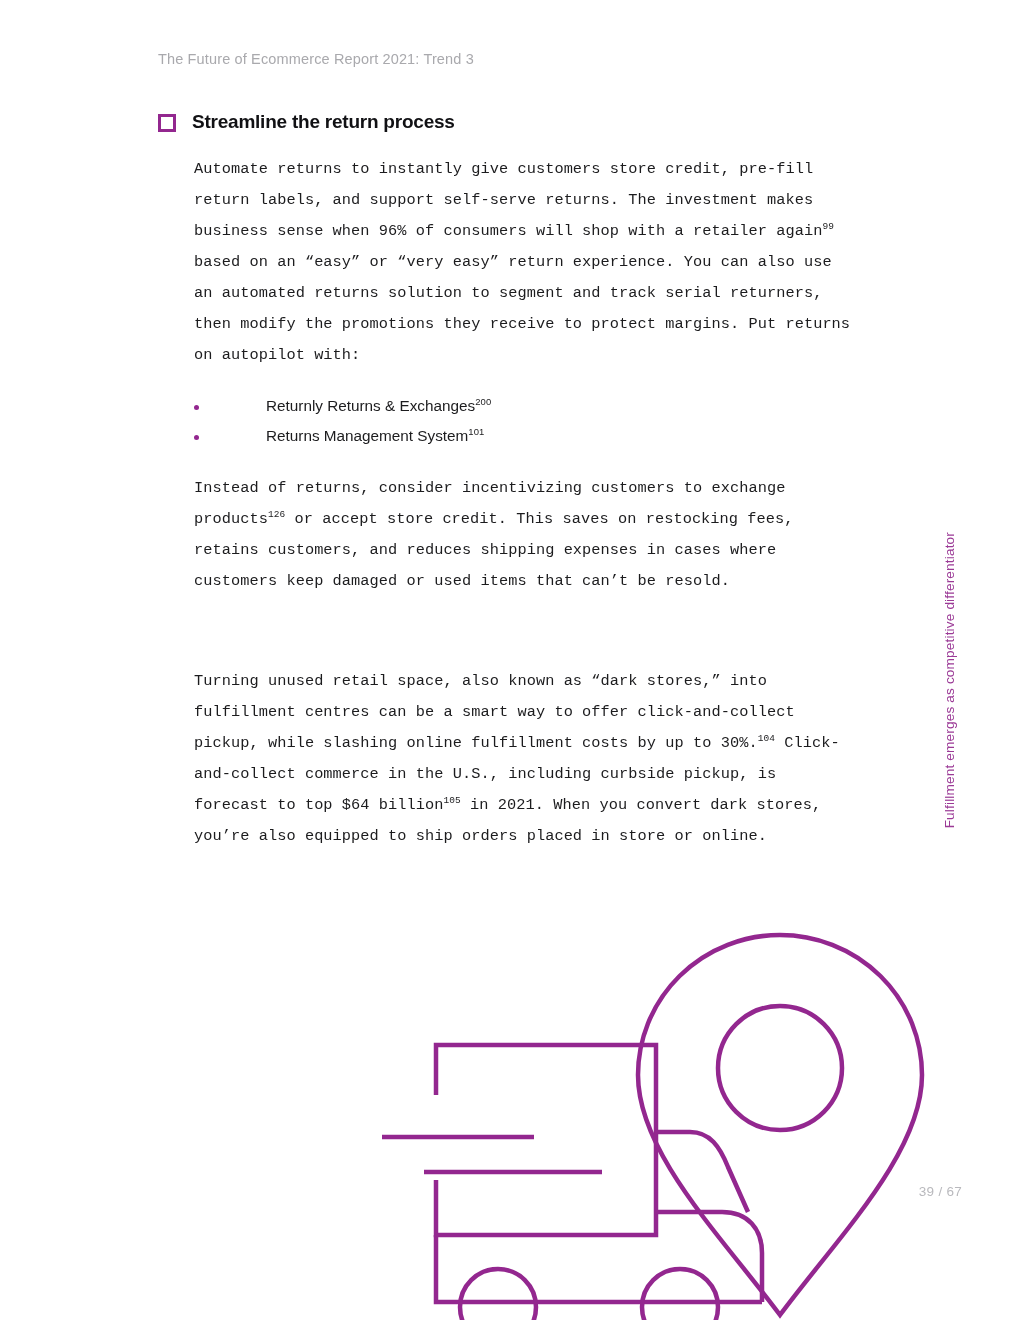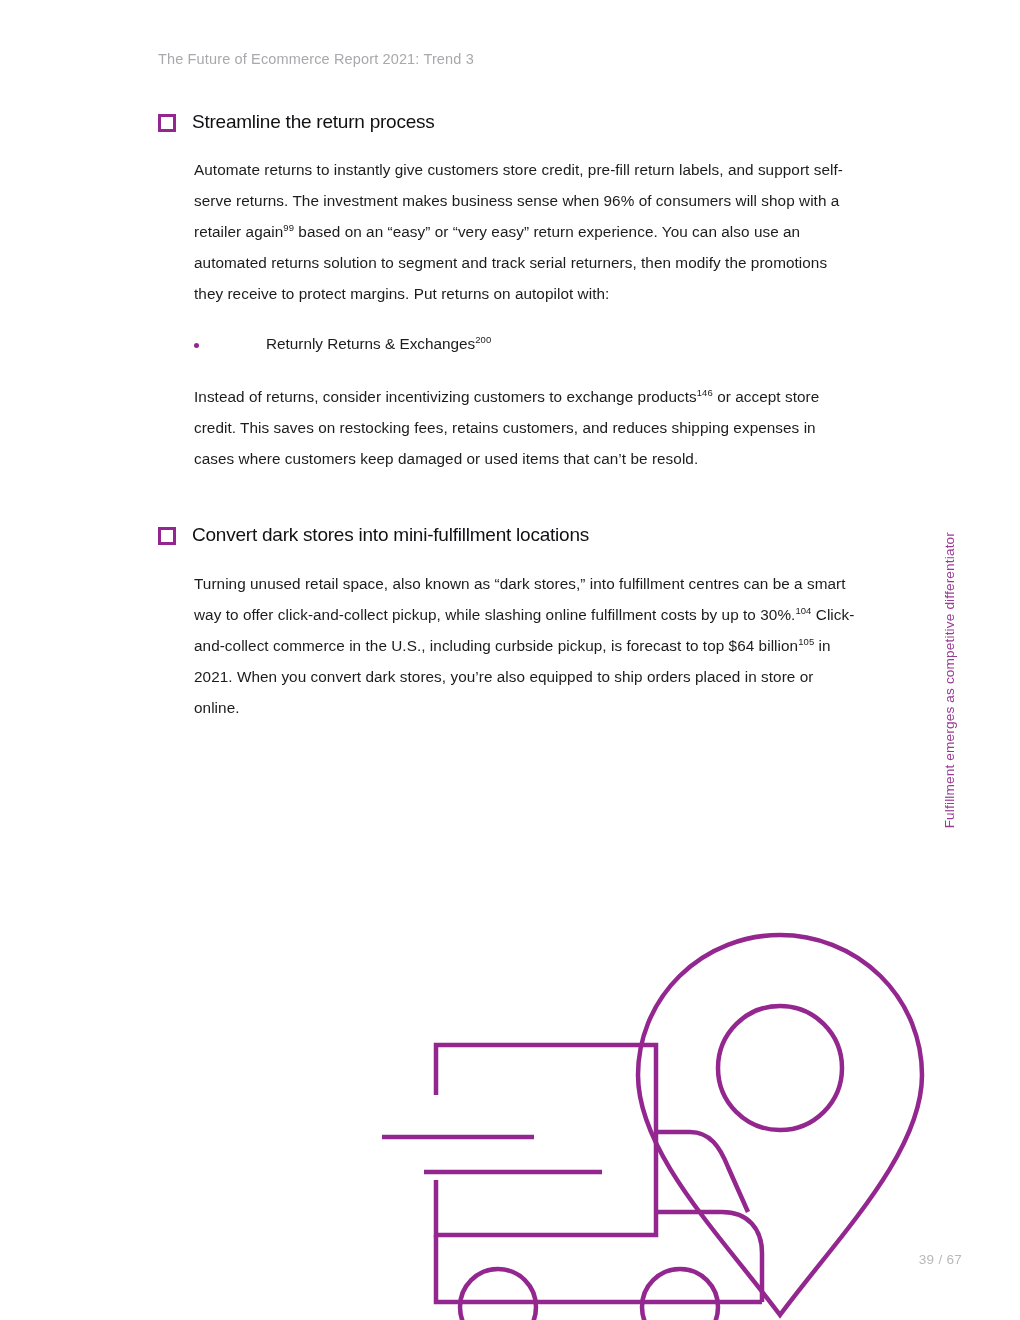--- a/index.html
+++ b/index.html
@@ -49,36 +49,37 @@
   .checkbox-icon {
     flex: 0 0 auto;
     width: 18px;
     height: 18px;
     border: 3px solid #93278f;
     background: #ffffff;
     margin-top: 4px;
   }
   .section-title {
     font-size: 19px;
-    font-weight: 400;
+    font-weight: 700;
     color: #111114;
     letter-spacing: -0.012em;
     line-height: 1.28;
     white-space: nowrap;
   }
 
   
   .body-block { margin-left: 36px; }
 
   p.body {
     font-size: 15.3px;
     line-height: 31px;
     color: #1c1c1e;
     letter-spacing: 0.004em;
     font-weight: 400;
+    font-family: Liberation Mono, monospace;
   }
 
   sup {
     font-size: 0.62em;
     vertical-align: super;
     line-height: 0;
     letter-spacing: 0.01em;
   }
 
   
@@ -123,21 +124,21 @@
     font-size: 13.6px;
     color: #9b3a96;
     letter-spacing: 0.012em;
     white-space: nowrap;
   }
 
   
   .page-number {
     position: absolute;
     right: 58px;
-    top: 1252px;
+    top: 1184px;
     font-size: 13.5px;
     color: #b9b9bd;
     letter-spacing: 0.02em;
   }
 
   
   .illustration {
     position: absolute;
     left: 370px;
     top: 915px;
@@ -159,32 +160,29 @@
       <span class="checkbox-icon"></span>
       <span class="section-title">Streamline the return process</span>
     </div>
     <div class="gap-head-body"></div>
     <div class="body-block">
       <p class="body" id="s0p0">Automate returns to instantly give customers store credit, pre-fill return labels, and support self-serve returns. The investment makes business sense when 96% of consumers will shop with a retailer again<sup>99</sup> based on an “easy” or “very easy” return experience. You can also use an automated returns solution to segment and track serial returners, then modify the promotions they receive to protect margins. Put returns on autopilot with:</p>
     </div>
     <div class="gap-list"></div>
     <ul class="bullets" id="s0bullets">
         <li>Returnly Returns &amp; Exchanges<sup>200</sup></li>
+        <li>Returns Management System<sup>101</sup></li>
       </ul>
     <div class="gap-after-list"></div>
     <div class="body-block">
-      <p class="body" id="s0p1">Instead of returns, consider incentivizing customers to exchange products<sup>146</sup> or accept store credit. This saves on restocking fees, retains customers, and reduces shipping expenses in cases where customers keep damaged or used items that can’t be resold.</p>
+      <p class="body" id="s0p1">Instead of returns, consider incentivizing customers to exchange products<sup>126</sup> or accept store credit. This saves on restocking fees, retains customers, and reduces shipping expenses in cases where customers keep damaged or used items that can’t be resold.</p>
     </div>
 
     <div class="gap-section"></div>
 
-    <div class="section-head">
-      <span class="checkbox-icon"></span>
-      <span class="section-title">Convert dark stores into mini-fulfillment locations</span>
-    </div>
     <div class="gap-head-body"></div>
     <div class="body-block">
       <p class="body" id="s1p0">Turning unused retail space, also known as “dark stores,” into fulfillment centres can be a smart way to offer click-and-collect pickup, while slashing online fulfillment costs by up to 30%.<sup>104</sup> Click-and-collect commerce in the U.S., including curbside pickup, is forecast to top $64 billion<sup>105</sup> in 2021. When you convert dark stores, you’re also equipped to ship orders placed in store or online.</p>
     </div>
 
     <div class="gap-section2"></div>
 
     <div class="gap-head-body"></div>
 
   </div>

